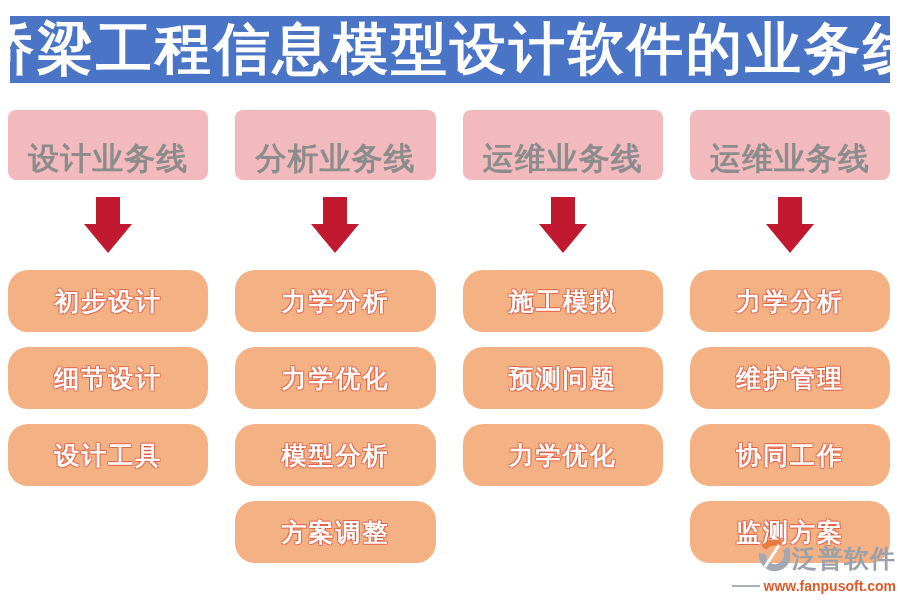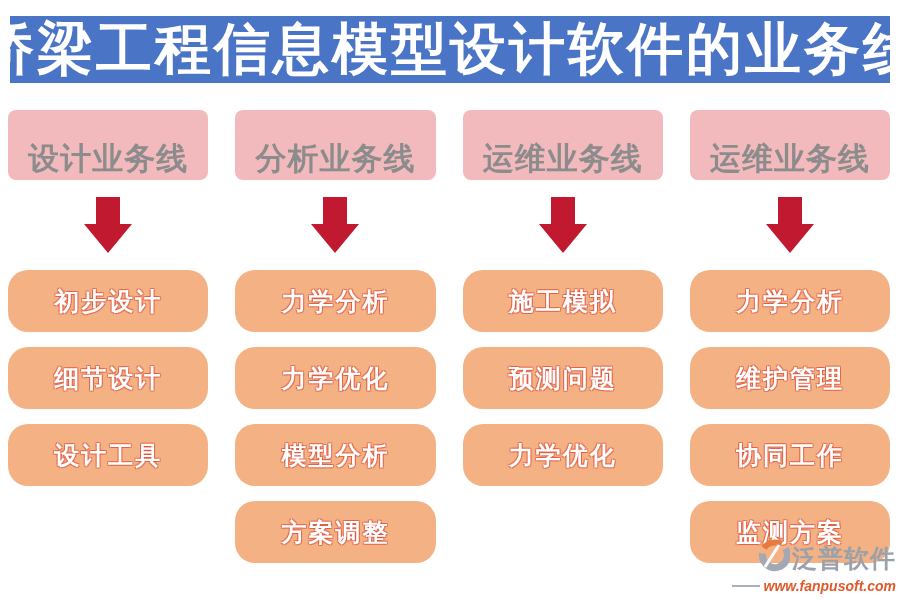--- a/index.html
+++ b/index.html
@@ -103,21 +103,20 @@
     width: 28px; height: 2px;
     background: #aab0b8;
     margin-right: 4px;
   }
   .logo-url {
     color: #e0592b;
     font-size: 14px;
     font-weight: bold;
     font-family: "Liberation Sans", sans-serif;
     white-space: nowrap;
-    font-style: italic;
   }
 </style>
 </head>
 <body>
 
 <div class="banner">
   <span class="title">桥梁工程信息模型设计软件的业务线</span>
 </div>
 
 <div class="columns">

